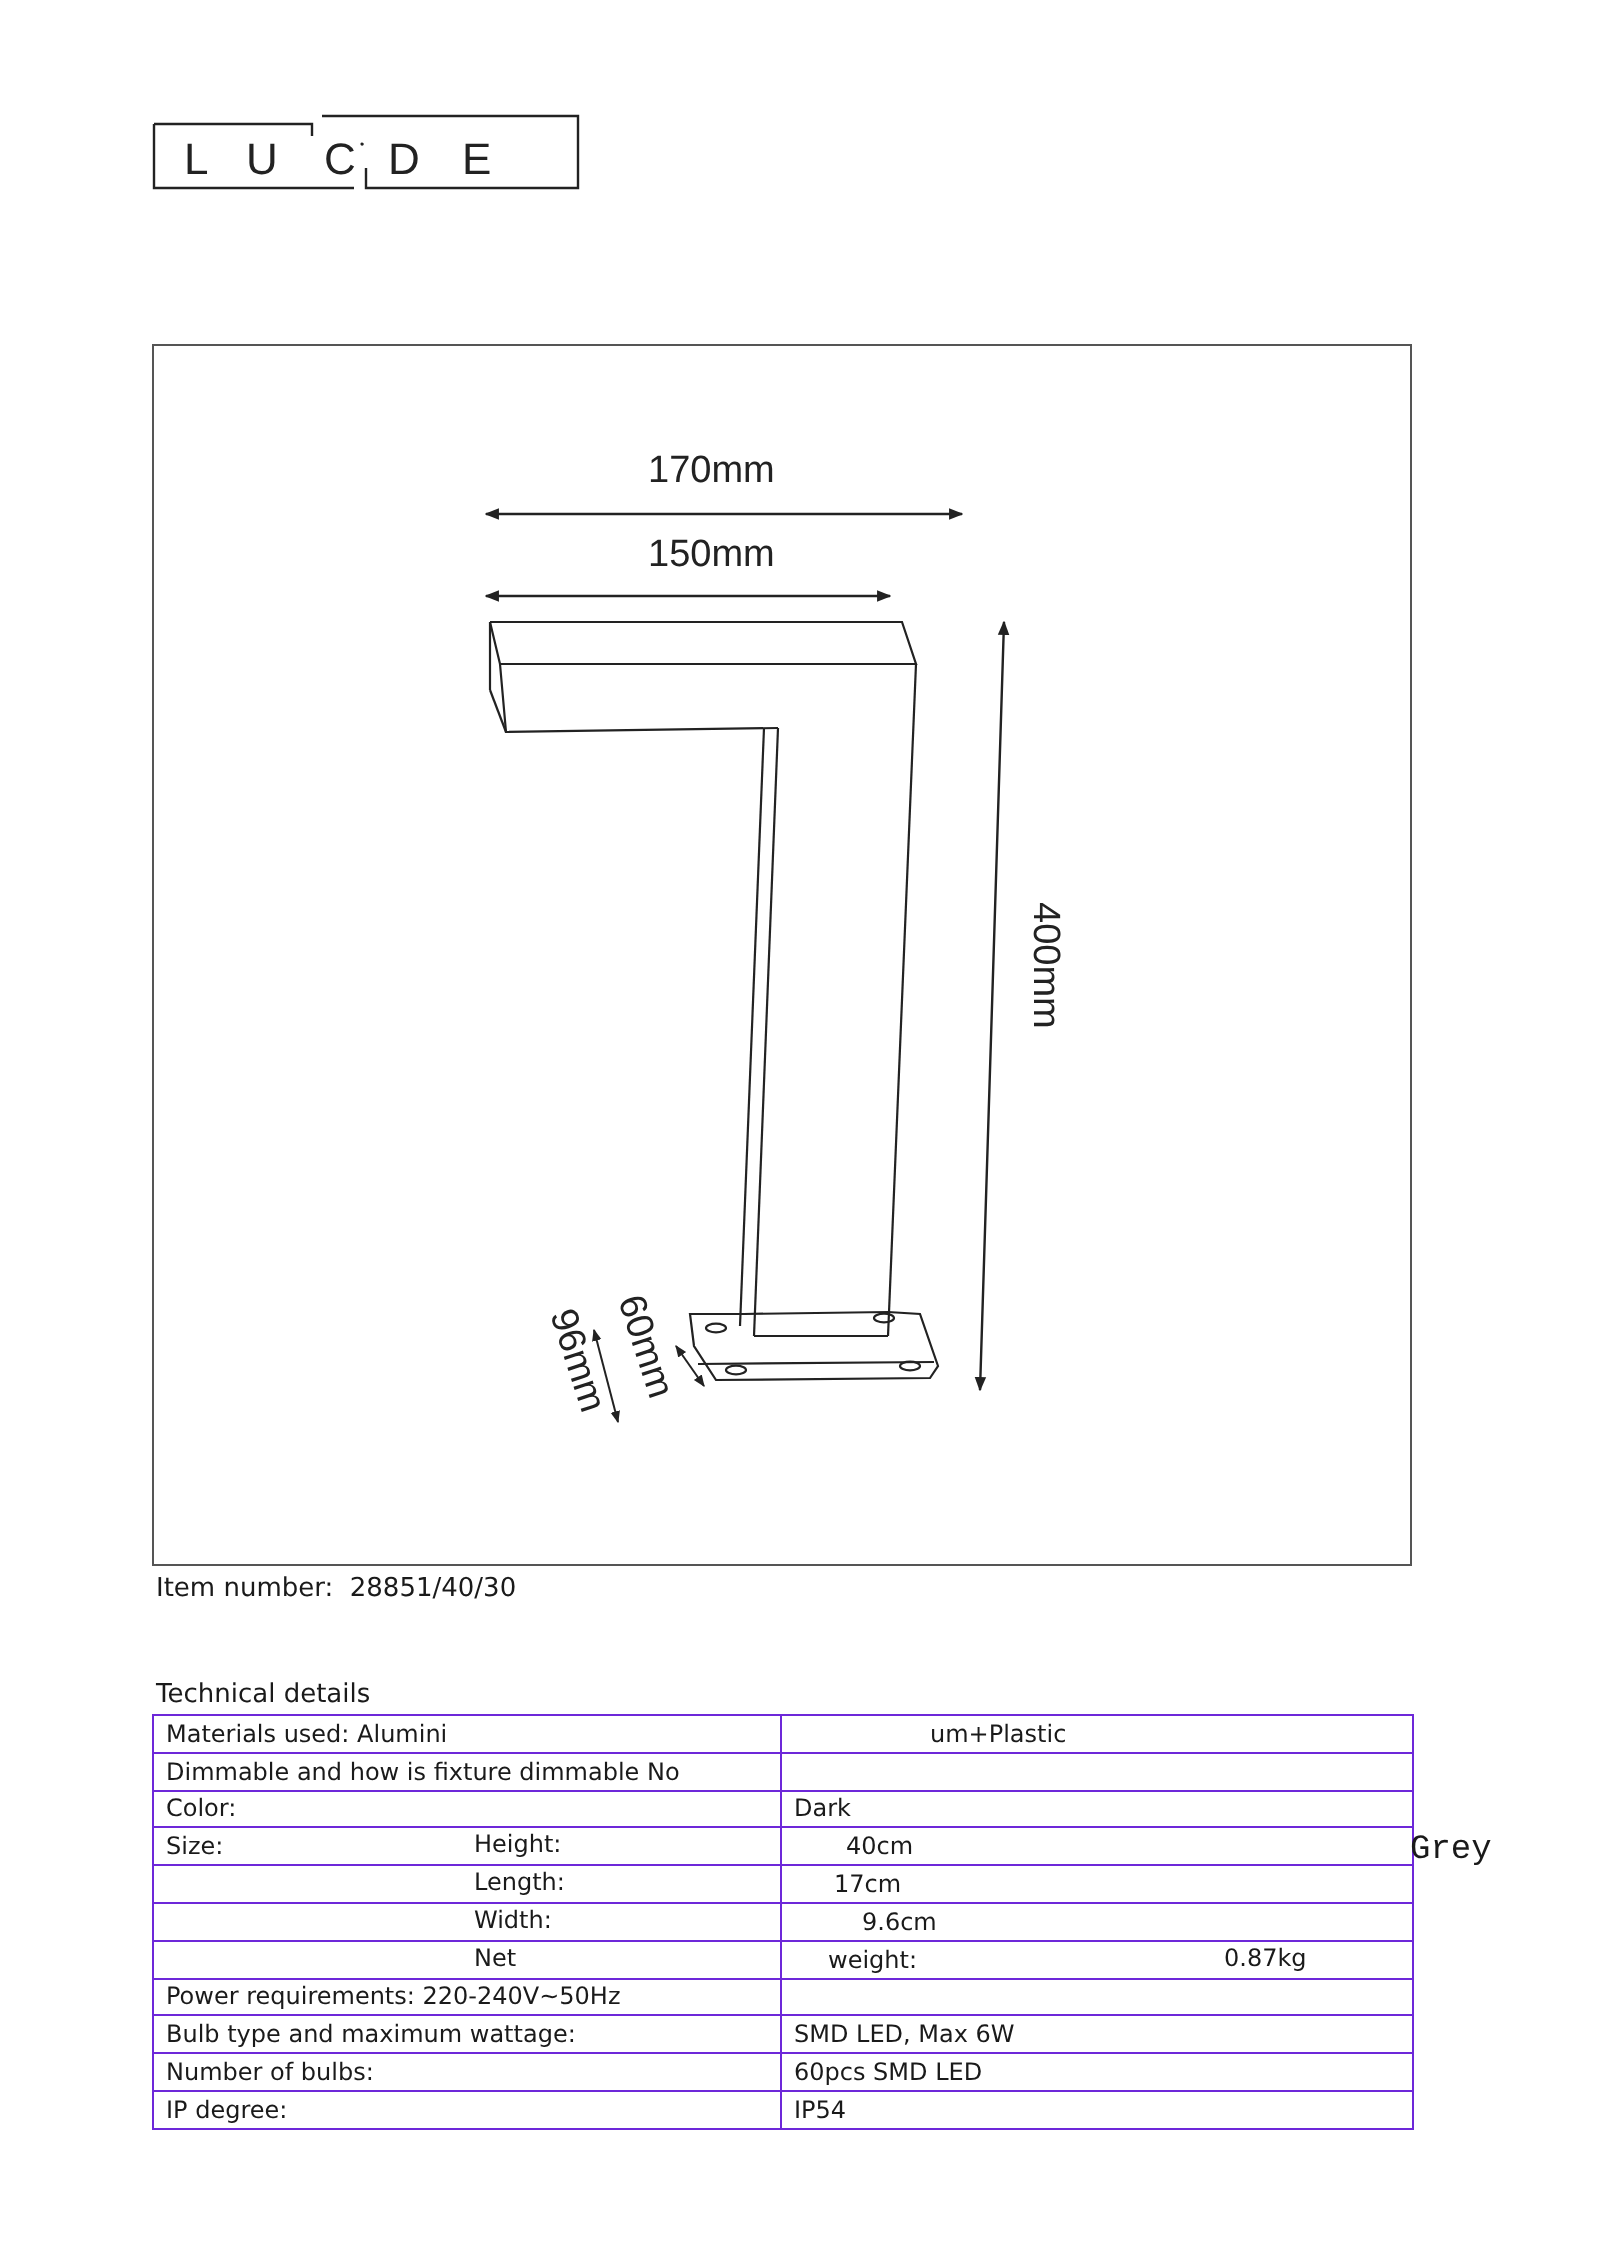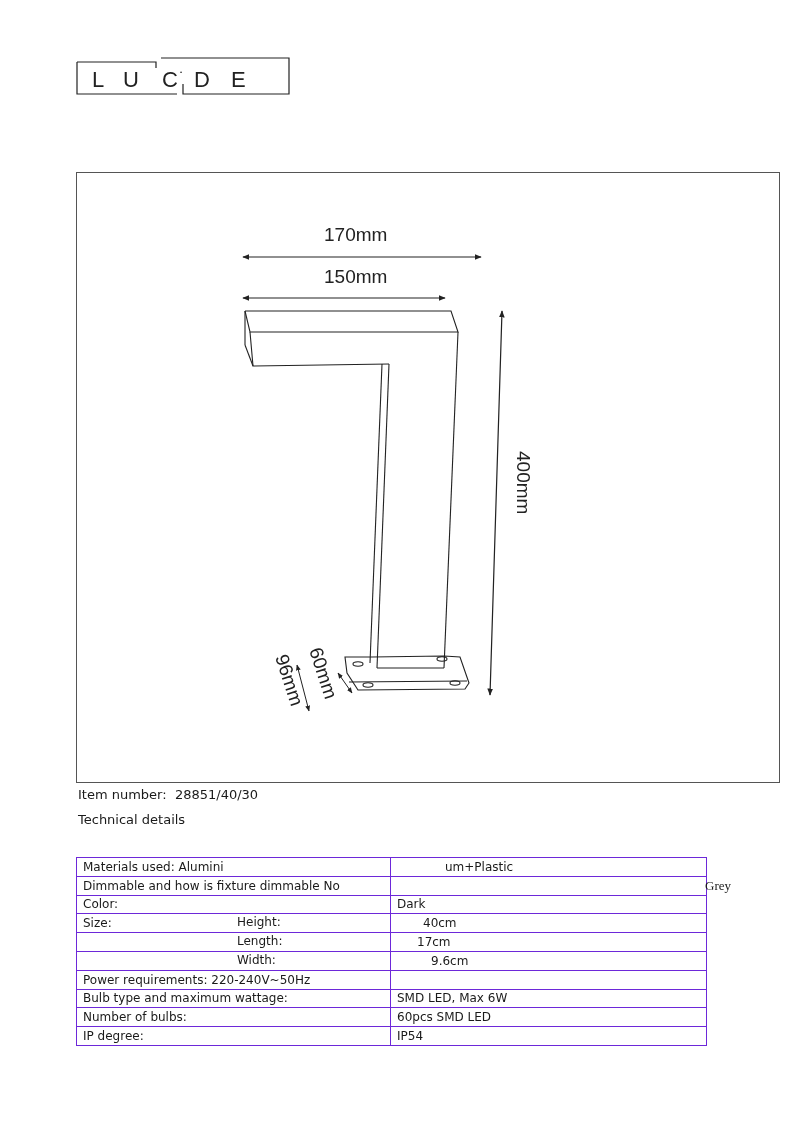--- a/index.html
+++ b/index.html
@@ -1,27 +1,27 @@
 <!DOCTYPE html>
 <html><head>
 <meta charset="utf-8">
 <style>
   html, body { margin:0; padding:0; background:#ffffff; }
   body { width:802px; height:1134px; position:relative; overflow:hidden; font-family:"Liberation Sans", sans-serif; color:#1a1a1a; }
   .logo { position:absolute; left:76px; top:56px; width:214px; height:40px; }
-  .frame { position:absolute; left:76px; top:172px; width:704px; height:611px; border:1px solid #555; box-sizing:border-box; }
+  .frame { position:absolute; left:76px; top:172px; width:630px; height:611px; border:1px solid #555; box-sizing:border-box; }
   .drawing { position:absolute; left:0; top:0; }
   .dim-text { font-family:"Liberation Sans", sans-serif; font-size:19px; fill:#222; }
   .item-number { position:absolute; left:78px; top:787px; font-size:13px; font-family:"DejaVu Sans", sans-serif; }
-  .tech-title { position:absolute; left:78px; top:812px; font-size:13px; font-family:"DejaVu Sans", sans-serif;text-align:right; }
+  .tech-title { position:absolute; left:78px; top:840px; font-size:13px; font-family:"DejaVu Sans", sans-serif;text-align:right; }
   table.spec { position:absolute; left:76px; top:857px; width:631px; border-collapse:collapse; font-family:"DejaVu Sans", sans-serif; font-size:12px; }
   table.spec td { border:1px solid #6d28d9; height:17.8px; padding:0 0 0 6px; white-space:nowrap; position:relative; vertical-align:middle; }
   table.spec td.c1 { width:307px; }
   .abs { position:absolute; top:1px; }
-  .overflow-grey { position:absolute; left:705px; top:878px; font-size:13px; font-family:Liberation Serif, serif; }
+  .overflow-grey { position:absolute; left:705px; top:916px; font-size:17px; font-family:Liberation Mono, monospace; }
 </style>
 </head>
 <body>
 
 <svg class="logo" viewBox="0 0 214 40" width="214" height="40">
   <g fill="none" stroke="#222" stroke-width="1.2">
     <polyline points="1,6 1,38 101,38"></polyline>
     <polyline points="1,6 80,6 80,12"></polyline>
     <polyline points="85,2 213,2 213,38 107,38 107,28"></polyline>
   </g>
@@ -84,41 +84,45 @@
   <span>Item number:</span>&nbsp;
   <span>28851/40/30</span>
 </div>
 
 <div class="tech-title">Technical details</div>
 
 <table class="spec">
   <tbody>
       <tr>
     <td class="c1">Materials used:  Alumini</td>
-    <td><span style="margin-left:48px">um+Plastic</span></td>
+    <td><span style="margin-left:68px">um+Plastic</span></td>
   </tr>
   <tr>
     <td class="c1">Dimmable and how is fixture dimmable  No</td>
     <td></td>
   </tr>
   <tr>
     <td class="c1">Color:</td>
     <td>Dark</td>
   </tr>
   <tr>
     <td class="c1"><span>Size:</span><span class="abs" style="left:160px">Height:</span></td>
     <td><span style="margin-left:26px">40cm</span></td>
   </tr>
   <tr>
     <td class="c1"><span class="abs" style="left:160px">Length:</span>&nbsp;</td>
     <td><span style="margin-left:20px">17cm</span></td>
   </tr>
   <tr>
     <td class="c1"><span class="abs" style="left:160px">Width:</span>&nbsp;</td>
     <td><span style="margin-left:34px">9.6cm</span></td>
+  </tr>
+  <tr>
+    <td class="c1"><span class="abs" style="left:160px">Net</span>&nbsp;</td>
+    <td><span style="margin-left:17px">weight:</span><span class="abs" style="left:221px">0.87kg</span></td>
   </tr>
   <tr>
     <td class="c1">Power requirements:  220-240V~50Hz</td>
     <td></td>
   </tr>
   <tr>
     <td class="c1">Bulb type and maximum wattage:</td>
     <td>SMD LED, Max 6W</td>
   </tr>
   <tr>

